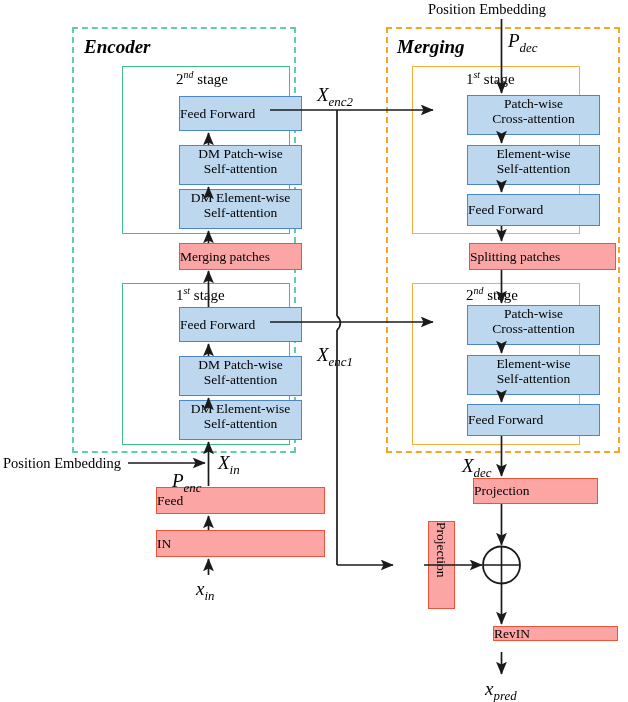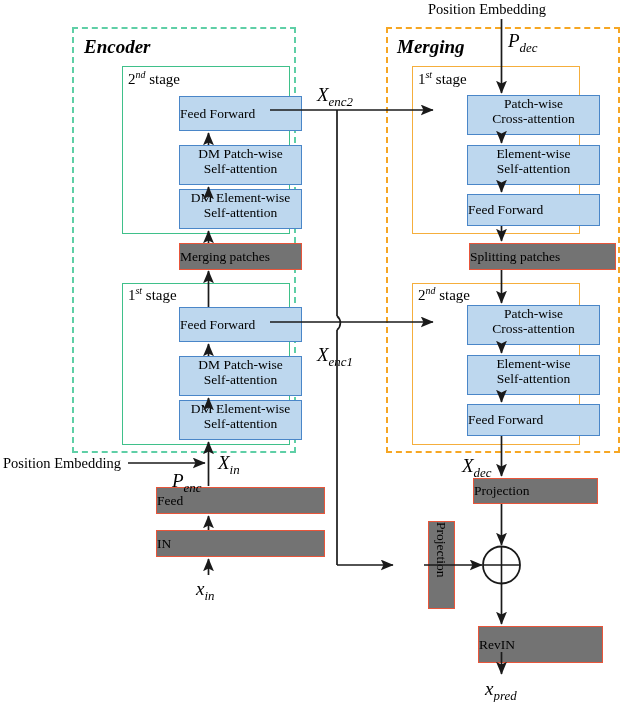--- a/index.html
+++ b/index.html
@@ -5,30 +5,30 @@
   html,body{margin:0;padding:0;background:#ffffff;}
   body{width:628px;height:702px;position:relative;overflow:hidden;
        font-family:"Liberation Serif","DejaVu Serif",serif;color:#000;}
   #stage{position:absolute;left:0;top:0;width:628px;height:702px;}
 
   svg#wires{position:absolute;left:0;top:0;width:628px;height:702px;pointer-events:none;}
 
   .box{position:absolute;box-sizing:border-box;display:flex;align-items:center;
        text-align:center;line-height:1.12;margin-left:32px;}
   .blue{background:#bdd7ee;border:1.6px solid #4a86c8;font-size:13.5px;}
-  .salmon{background:#737373;border:1.7px solid #e8553a;font-size:13.5px;}
+  .salmon{background:#fca5a5;border:1.7px solid #e8553a;font-size:13.5px;}
 
   .group{position:absolute;box-sizing:border-box;background:transparent;}
   .grp-green{border:1.5px solid #3fc08a;}
   .grp-orange{border:1.5px solid #f5ae3c;}
   .dash-green{border:2px dashed #5ecfa6;}
   .dash-orange{border:2px dashed #f6a623;}
 
   .lbl{position:absolute;white-space:nowrap;font-size:14.5px;}
-  .lbl-stage{font-size:15px;}
+  .lbl-stage{font-size:15px;margin-left:48px;}
   .big{font-style:italic;font-weight:bold;font-size:19px;}
   .math{font-style:italic;font-size:19px;}
   sup,.sup{font-size:0.66em;vertical-align:super;font-style:italic;}
   .sub{font-size:0.68em;vertical-align:sub;font-style:italic;}
   .vert{writing-mode:vertical-rl;text-orientation:mixed;}
 </style>
 </head>
 <body>
 
 <div id="stage">
@@ -127,21 +127,21 @@
   </div>
 
   <div class="box salmon" style="left:441px;top:478px;width:125px;height:26px;">
     <span>Projection</span>
   </div>
 
   <div class="box salmon vert" style="left:396px;top:521px;width:27px;height:88px;">
     <span>Projection</span>
   </div>
 
-  <div class="box salmon" style="left:446px;top:626px;width:125px;height:37px;">
+  <div class="box salmon" style="left:461px;top:626px;width:125px;height:15px;">
     <span>RevIN</span>
   </div>
 
   <div class="lbl" style="left:428px;top:1px;">Position Embedding</div>
   <div class="lbl" style="left:3px;top:455px;">Position Embedding</div>
 
   <div class="lbl math" style="left:508px;top:30px;">
     <span>P</span><span class="sub">dec</span>
   </div>
   <div class="lbl math" style="left:172px;top:470px;">

